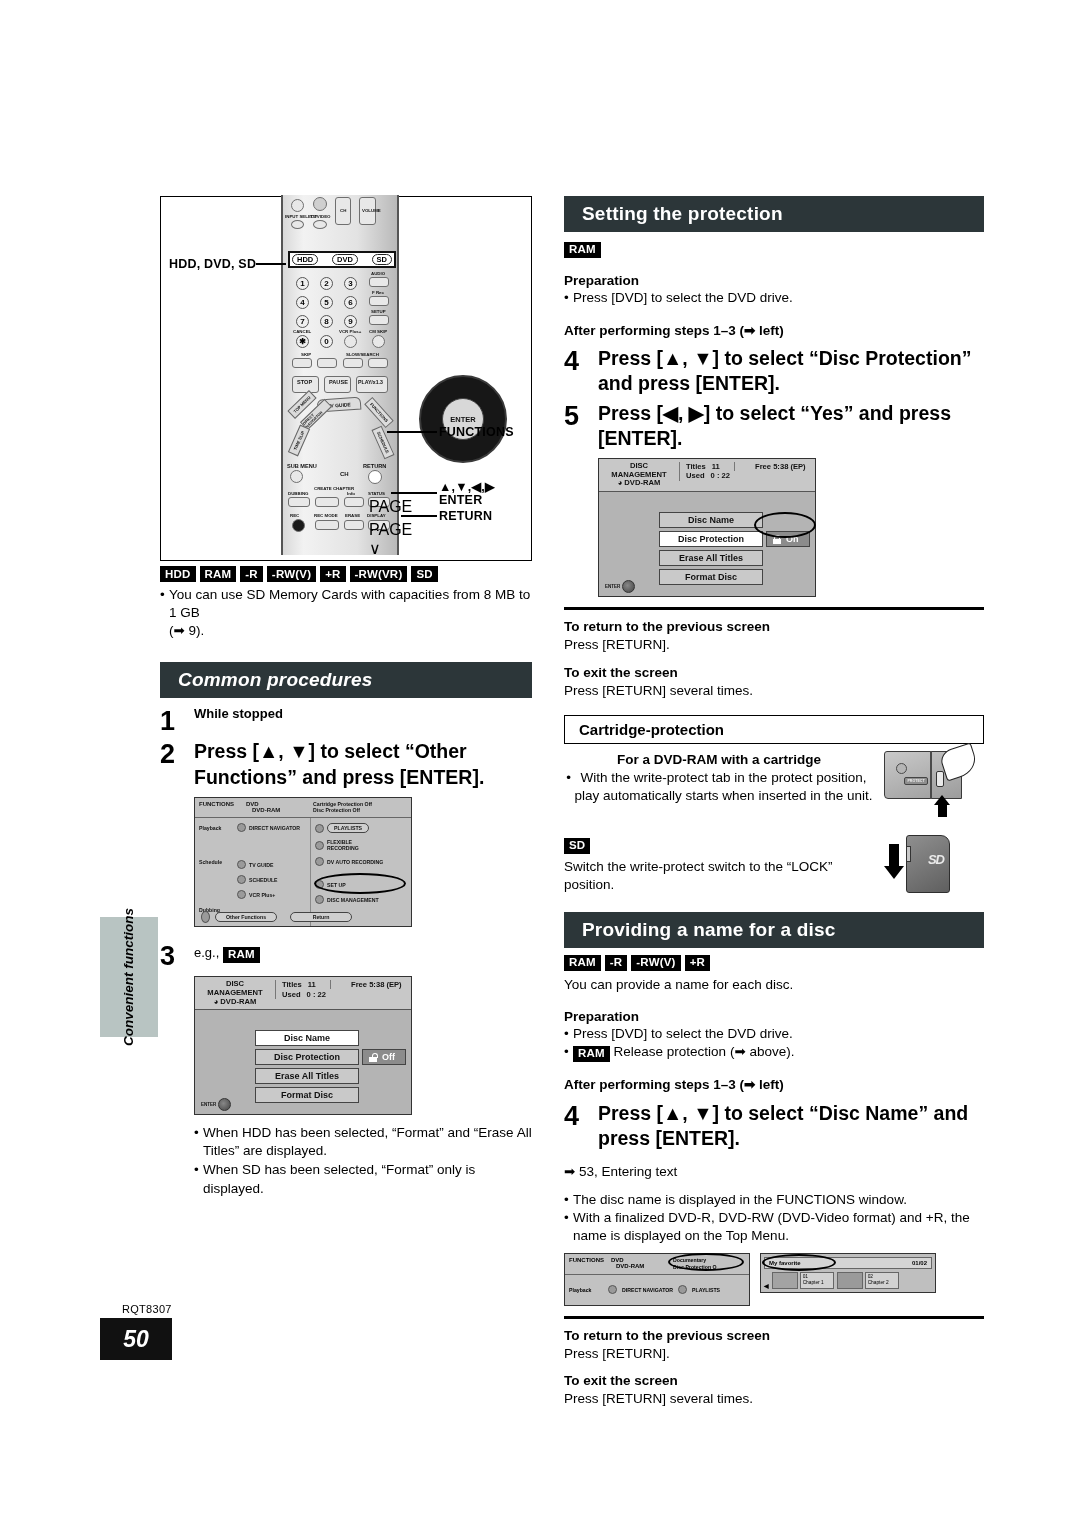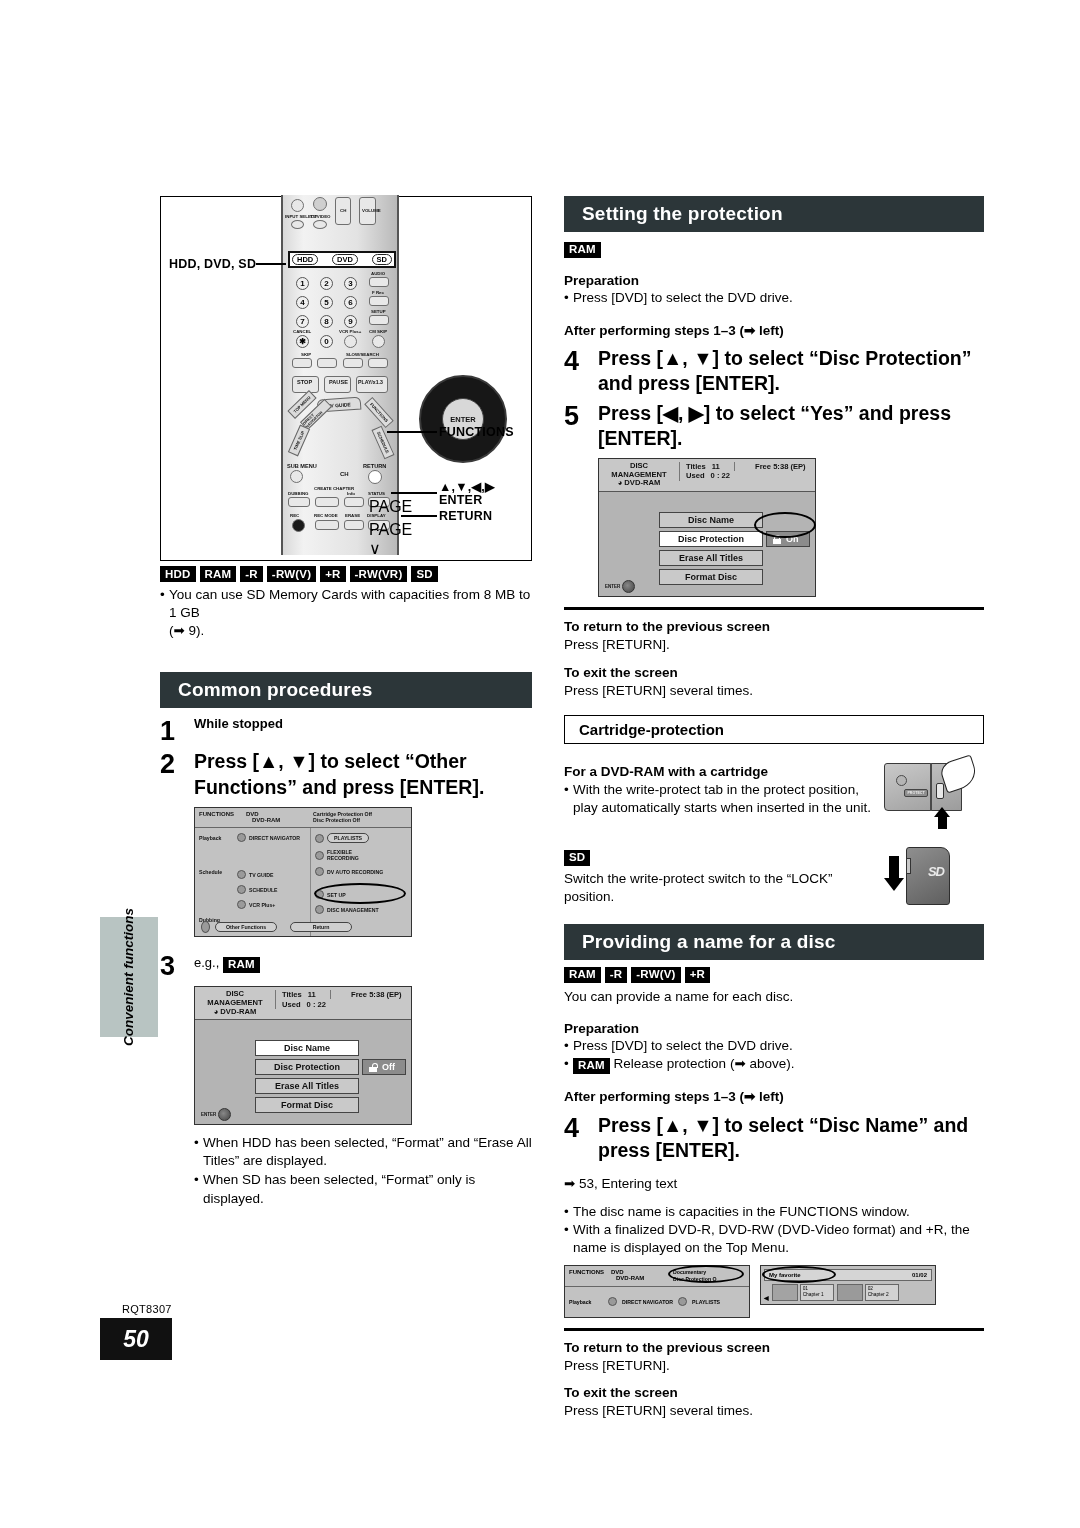--- a/index.html
+++ b/index.html
@@ -415,21 +415,21 @@
       <span class="badge">SD</span>
     </div>
     <div class="bullet" style="margin-top:4px;">
       <div class="dot">•</div>
       <div class="tx">
         <span>You can use SD Memory Cards with capacities from 8 MB to 1 GB</span><br>
         <span>(➡ 9).</span>
       </div>
     </div>
 
-    <div class="sec-head" style="margin-top:32px;">Common procedures</div>
+    <div class="sec-head" style="margin-top:22px;font-style:italic;">Common procedures</div>
 
     <div class="step" style="margin-top:8px;">
       <div class="num">1</div>
       <div class="body">
         <div class="small">While stopped</div>
       </div>
     </div>
 
     <div class="step">
       <div class="num">2</div>
@@ -650,21 +650,21 @@
 
     <div class="rule-thick"></div>
     <div class="bt bold">To return to the previous screen</div>
     <div class="bt">Press [RETURN].</div>
     <div class="gap10"></div>
     <div class="bt bold">To exit the screen</div>
     <div class="bt">Press [RETURN] several times.</div>
 
     <div class="sub-head-box" style="margin-top:16px;">Cartridge-protection</div>
 
-    <div style="display:flex;gap:10px;margin-top:19px;">
+    <div style="display:flex;gap:10px;margin-top:7px;text-align:center;">
       <div style="flex:1;">
         <div class="bt bold">For a DVD-RAM with a cartridge</div>
         <div class="bullet">
           <div class="dot">•</div>
           <div class="tx">With the write-protect tab in the protect position, play automatically starts when inserted in the unit.</div>
         </div>
       </div>
       <div style="position:relative;width:100px;height:70px;">
         <div class="cart">
           <div class="shell"></div>
@@ -727,21 +727,21 @@
       <div class="num">4</div>
       <div class="body">
         <div class="big">Press [▲, ▼] to select “Disc Name” and press [ENTER].</div>
       </div>
     </div>
 
     <div class="bt" style="margin-top:12px;">➡ 53, Entering text</div>
     <div class="gap10"></div>
     <div class="bullet">
       <div class="dot">•</div>
-      <div class="tx">The disc name is capacities in the FUNCTIONS window.</div>
+      <div class="tx">The disc name is displayed in the FUNCTIONS window.</div>
     </div>
     <div class="bullet">
       <div class="dot">•</div>
       <div class="tx">With a finalized DVD-R, DVD-RW (DVD-Video format) and +R, the name is displayed on the Top Menu.</div>
     </div>
 
     <div style="display:flex;gap:10px;margin-top:8px;">
 
       <div style="position:relative;">
         <div style="width:186px;border:1px solid #333;background:#c2c2c2;">

